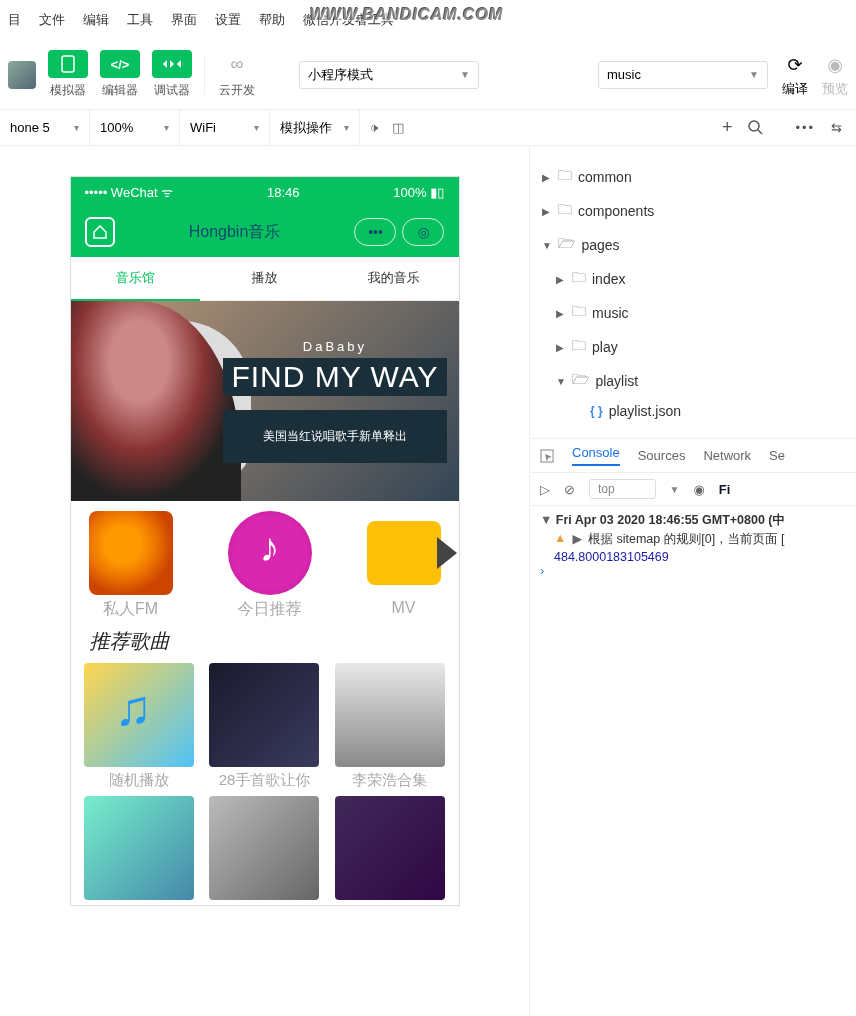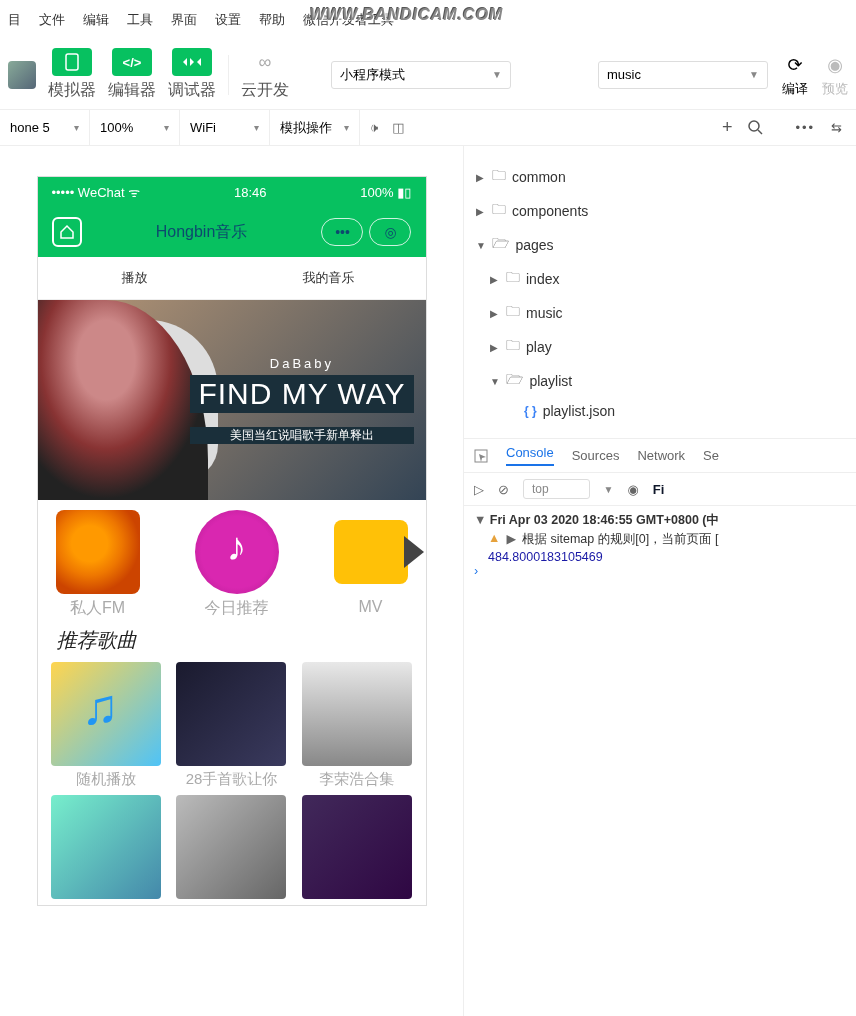--- a/index.html
+++ b/index.html
@@ -12,56 +12,56 @@
 
 .watermark { position: absolute; top: 6px; left: 310px; font-size: 16px; font-weight: bold; color: #888; font-style: italic; letter-spacing: 1px; text-shadow: 1px 1px 0 #fff, -1px -1px 0 #555; }
 
 
 .toolbar { display: flex; align-items: center; height: 70px; padding: 4px 8px; gap: 12px; border-bottom: 1px solid #eee; }
 .tool-avatar { width: 28px; height: 28px; border-radius: 4px; background: linear-gradient(135deg,#8a9,#567); }
 .tool-btn { display: flex; flex-direction: column; align-items: center; gap: 4px; color: #555; cursor: pointer; }
 .tool-btn .icon { width: 40px; height: 28px; border-radius: 4px; display: flex; align-items: center; justify-content: center; }
 .tool-btn.green .icon { background: #07c160; color: #fff; }
 .tool-btn.grey .icon { color: #aaa; }
-.tool-btn .lbl { font-size: 16px; }
+.tool-btn .lbl { font-size: 12px; }
 .dropdown { display: flex; align-items: center; justify-content: space-between; border: 1px solid #ddd; border-radius: 3px; height: 28px; padding: 0 8px; background: #fff; min-width: 140px; }
 .dropdown .caret { font-size: 10px; color: #888; }
 .tool-right { margin-left: auto; display: flex; align-items: center; gap: 14px; }
 .compile-btn { display: flex; flex-direction: column; align-items: center; gap: 2px; cursor: pointer; }
 .compile-btn .icon { width: 26px; height: 26px; display:flex;align-items:center;justify-content:center;font-size:18px; }
 
 
 .toolbar2 { display: flex; align-items: center; height: 36px; border-bottom: 1px solid #eee; }
 .tb2-select { display: flex; align-items: center; justify-content: space-between; height: 100%; padding: 0 10px; border-right: 1px solid #eee; min-width: 90px; }
 .tb2-icons { display: flex; gap: 14px; padding: 0 10px; color: #666; }
 .tb2-right { margin-left: auto; display: flex; align-items: center; gap: 16px; padding: 0 14px; color: #555; }
 
 
 .main { display: flex; height: calc(1016px - 40px - 70px - 36px); }
-.left { width: 464px; display: flex; justify-content: center; align-items: flex-start; padding-top: 30px; background: #fff; border-right: 1px solid #eee; }
+.left { width: 530px; display: flex; justify-content: center; align-items: flex-start; padding-top: 30px; background: #fff; border-right: 1px solid #eee; }
 .right { flex: 1; display: flex; flex-direction: column; overflow: hidden; }
 
 
 .phone { width: 390px; border: 1px solid #ddd; background: #fff; display: flex; flex-direction: column; height: 730px; overflow: hidden; }
 .statusbar { background: #07c160; color: #fff; display: flex; align-items: center; justify-content: space-between; padding: 6px 14px; font-size: 13px; }
 .navbar { background: #07c160; color: #0c4a6e; display: flex; align-items: center; justify-content: space-between; padding: 10px 14px; }
 .navbar .home { width: 30px; height: 30px; border: 2px solid #fff; border-radius: 6px; display:flex;align-items:center;justify-content:center; }
 .navbar .title { font-size: 16px; }
 .navbar .cap { display: flex; gap: 6px; }
 .cap-btn { width: 42px; height: 28px; border: 1.5px solid rgba(255,255,255,0.8); border-radius: 14px; display:flex;align-items:center;justify-content:center; font-size:14px; }
 .tabs { display: flex; background: #fff; }
 .tab { flex: 1; text-align: center; padding: 12px 0; color: #333; border-bottom: 1px solid #eee; }
 .tab.active { color: #07c160; border-bottom: 2px solid #07c160; }
 .banner { position: relative; height: 200px; background: linear-gradient(135deg,#b97,#345); display:flex;align-items:center;justify-content:flex-end;padding-right:12px; overflow:hidden; }
 .banner-person { position:absolute; left:0; bottom:0; width:170px; height:200px; background: radial-gradient(ellipse at 40% 30%, #c88 20%, #833 45%, #222 70%); border-top-right-radius:60% 80%; }
 .banner-hood { position:absolute; left:40px; top:20px; width:140px; height:160px; background:#ddd; border-radius:80px 80px 40px 40px; }
 .banner-text { position:relative; text-align:center; color:#fff; }
 .banner-text .artist { font-size:13px; letter-spacing:3px; margin-bottom:4px; }
 .banner-text .big { font-family: Impact, sans-serif; font-size:30px; color:#fff; background:#1a2f3a; padding:2px 8px; letter-spacing:1px; }
-.banner-text .sub { font-size:12px; margin-top:14px; background:#1a2f3a; padding:0 4px; }
+.banner-text .sub { font-size:12px; margin-top:14px; background:#1a2f3a; padding:18px 4px; }
 .iconrow { display:flex; justify-content:space-around; padding:10px 4px 4px;gap:27px; }
 .iconcell { display:flex; flex-direction:column; align-items:center; gap:4px; color:#aaa; font-size:16px; }
 .iconcell .ic { width:84px; height:84px; border-radius:8px; }
 .ic.fm { background: radial-gradient(circle at 40% 40%, #f90 25%, #e70 45%, #c40 70%); }
 .ic.today { background: radial-gradient(circle at 50% 50%, #d927b0 60%, #b01a8f 100%); border-radius:50%; position:relative; }
 .ic.today:after { content:"♪"; position:absolute; left:32px; top:14px; font-size:40px; color:#fff; }
 .ic.mv { background:#ffc107; width:74px; height:64px; margin:10px 0; position:relative; }
 .ic.mv:after { content:""; position:absolute; right:-16px; top:16px; border-left:20px solid #444; border-top:16px solid transparent; border-bottom:16px solid transparent; }
 .section-title { font-size:20px; padding:4px 19px 8px; color:#222;font-style:italic; }
 .grid { display:flex; flex-wrap:wrap; justify-content:space-around; padding:0 6px; gap:6px 0; }
@@ -212,20 +212,21 @@
               <path d="M2 8 L8 2 L14 8 L14 14 L2 14 Z" fill="none" stroke="#fff" stroke-width="1.5"></path>
             </svg>
         </div>
         <div class="title">Hongbin音乐</div>
         <div class="cap">
           <div class="cap-btn">•••</div>
           <div class="cap-btn">◎</div>
         </div>
       </div>
       <div class="tabs">
+        <div class="tab active">音乐馆</div>
         <div class="tab">播放</div>
         <div class="tab">我的音乐</div>
       </div>
       <div class="banner">
         <div class="banner-hood"></div>
         <div class="banner-person"></div>
         <div class="banner-text">
 
           <div class="artist">DaBaby</div>
           <div class="big">FIND MY WAY</div>

